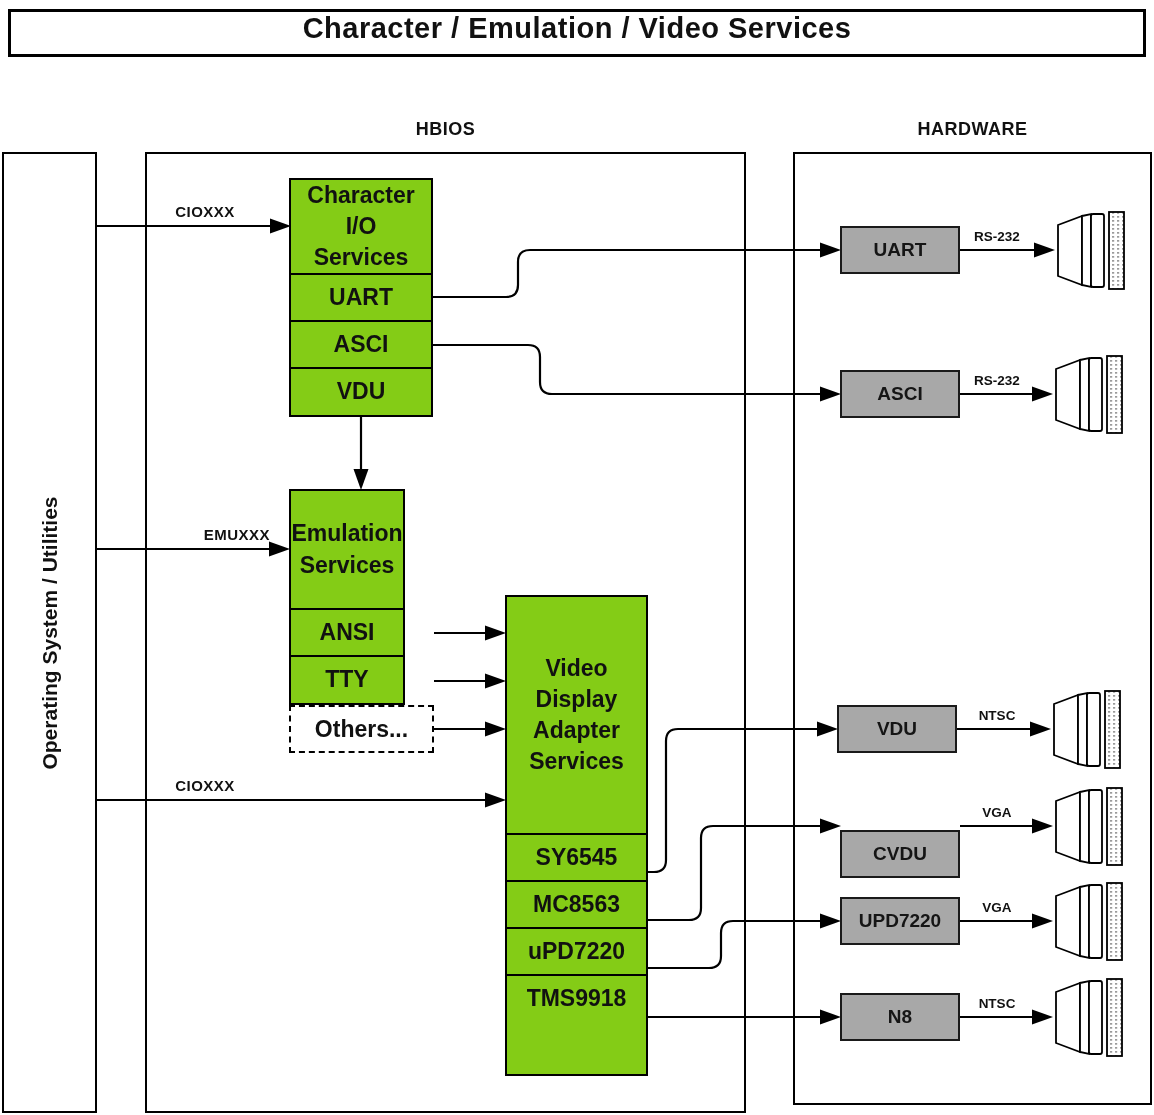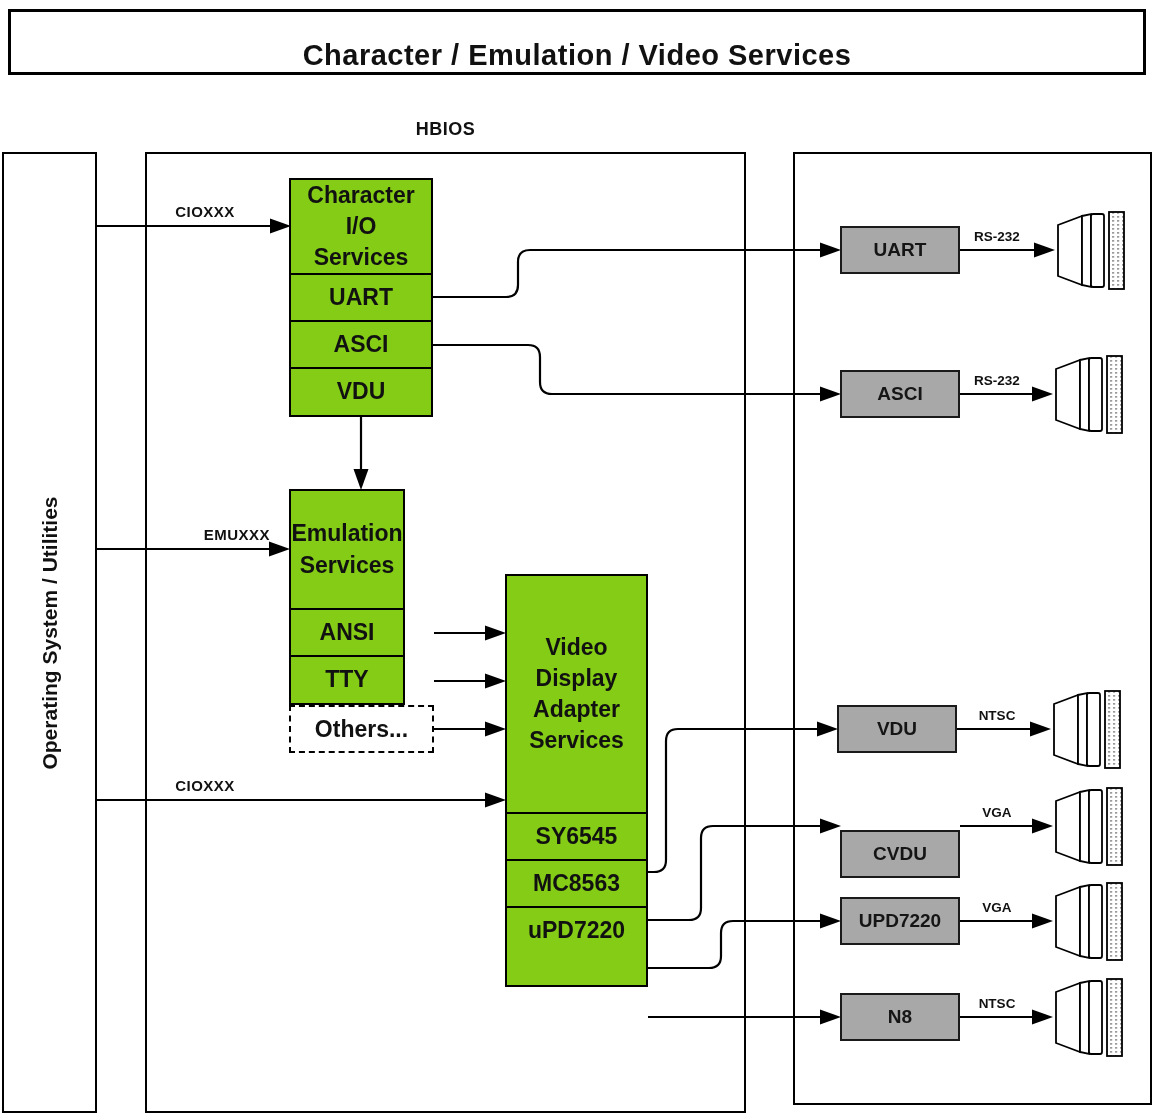--- a/index.html
+++ b/index.html
@@ -4,22 +4,22 @@
 <style>
   html,body{margin:0;padding:0;background:#fff;}
   .canvas{
     position:relative;width:1154px;height:1115px;overflow:hidden;
     background:var(--background,#fff);
     font-family:"Liberation Sans",sans-serif;font-weight:700;color:#111;
   }
   
   .frame{position:absolute;border:2.5px solid #000;background:transparent;box-sizing:border-box;}
   .title-box{
-    position:absolute;left:8px;top:9px;width:1138px;height:66px;box-sizing:border-box;
-    border:3px solid #000;display:flex;align-items:flex-end;justify-content:center;
+    position:absolute;left:8px;top:9px;width:1138px;height:48px;box-sizing:border-box;
+    border:3px solid #000;display:flex;align-items:flex-start;justify-content:center;
     font-size:29px;letter-spacing:.5px;
   }
   .col-label{position:absolute;text-align:center;font-size:18px;letter-spacing:.5px;}
   .os-box{position:absolute;left:2px;top:152px;width:95px;height:961px;box-sizing:border-box;
     border:2.5px solid #000;display:flex;align-items:center;justify-content:center;}
   .os-box .vtext{transform:rotate(-90deg);white-space:nowrap;font-size:21px;}
   
   .stack{position:absolute;box-sizing:border-box;border:2.5px solid #000;background:#84cc16;
     display:flex;flex-direction:column;}
   .stack .hdr{display:flex;align-items:center;justify-content:center;text-align:center;
@@ -44,20 +44,21 @@
 </head>
 <body>
 
 <div class="canvas">
 
   <div class="title-box">
     <span>Character / Emulation / Video Services</span>
   </div>
 
   <div class="col-label" style="left:145px;top:119px;width:601px;">HBIOS</div>
+  <div class="col-label" style="left:793px;top:119px;width:359px;">HARDWARE</div>
 
   <div class="os-box">
     <span class="vtext">Operating System / Utilities</span>
   </div>
   <div class="frame" style="left:145px;top:152px;width:601px;height:961px;"></div>
   <div class="frame" style="left:793px;top:152px;width:359px;height:953px;"></div>
 
   <svg class="wires" width="1154" height="1115" viewBox="0 0 1154 1115">
     <defs>
       <pattern id="pins" width="5" height="4" patternUnits="userSpaceOnUse">
@@ -182,28 +183,29 @@
   </div>
 
   <div class="stack" style="left:289px;top:489px;width:116px;height:216px;">
     <div class="hdr" style="height:117px;">Emulation
 Services</div>
     <div class="row" style="height:47px;">ANSI</div>
     <div class="row" style="height:47px;">TTY</div>
   </div>
   <div class="others" style="left:289px;top:705px;width:145px;height:48px;">Others...</div>
 
-  <div class="stack" style="left:505px;top:574px;width:143px;height:413px;">
+  <div class="stack" style="left:505px;top:595px;width:143px;height:481px;">
     <div class="hdr" style="height:236px;">Video
 Display
 Adapter
 Services</div>
     <div class="row" style="height:47px;">SY6545</div>
     <div class="row" style="height:47px;">MC8563</div>
     <div class="row" style="height:47px;">uPD7220</div>
+    <div class="row" style="height:47px;">TMS9918</div>
   </div>
 
   <div class="device" style="left:840px;top:226px;">
     <span>UART</span>
   </div>
   <div class="device" style="left:840px;top:370px;">
     <span>ASCI</span>
   </div>
   <div class="device" style="left:837px;top:705px;">
     <span>VDU</span>

